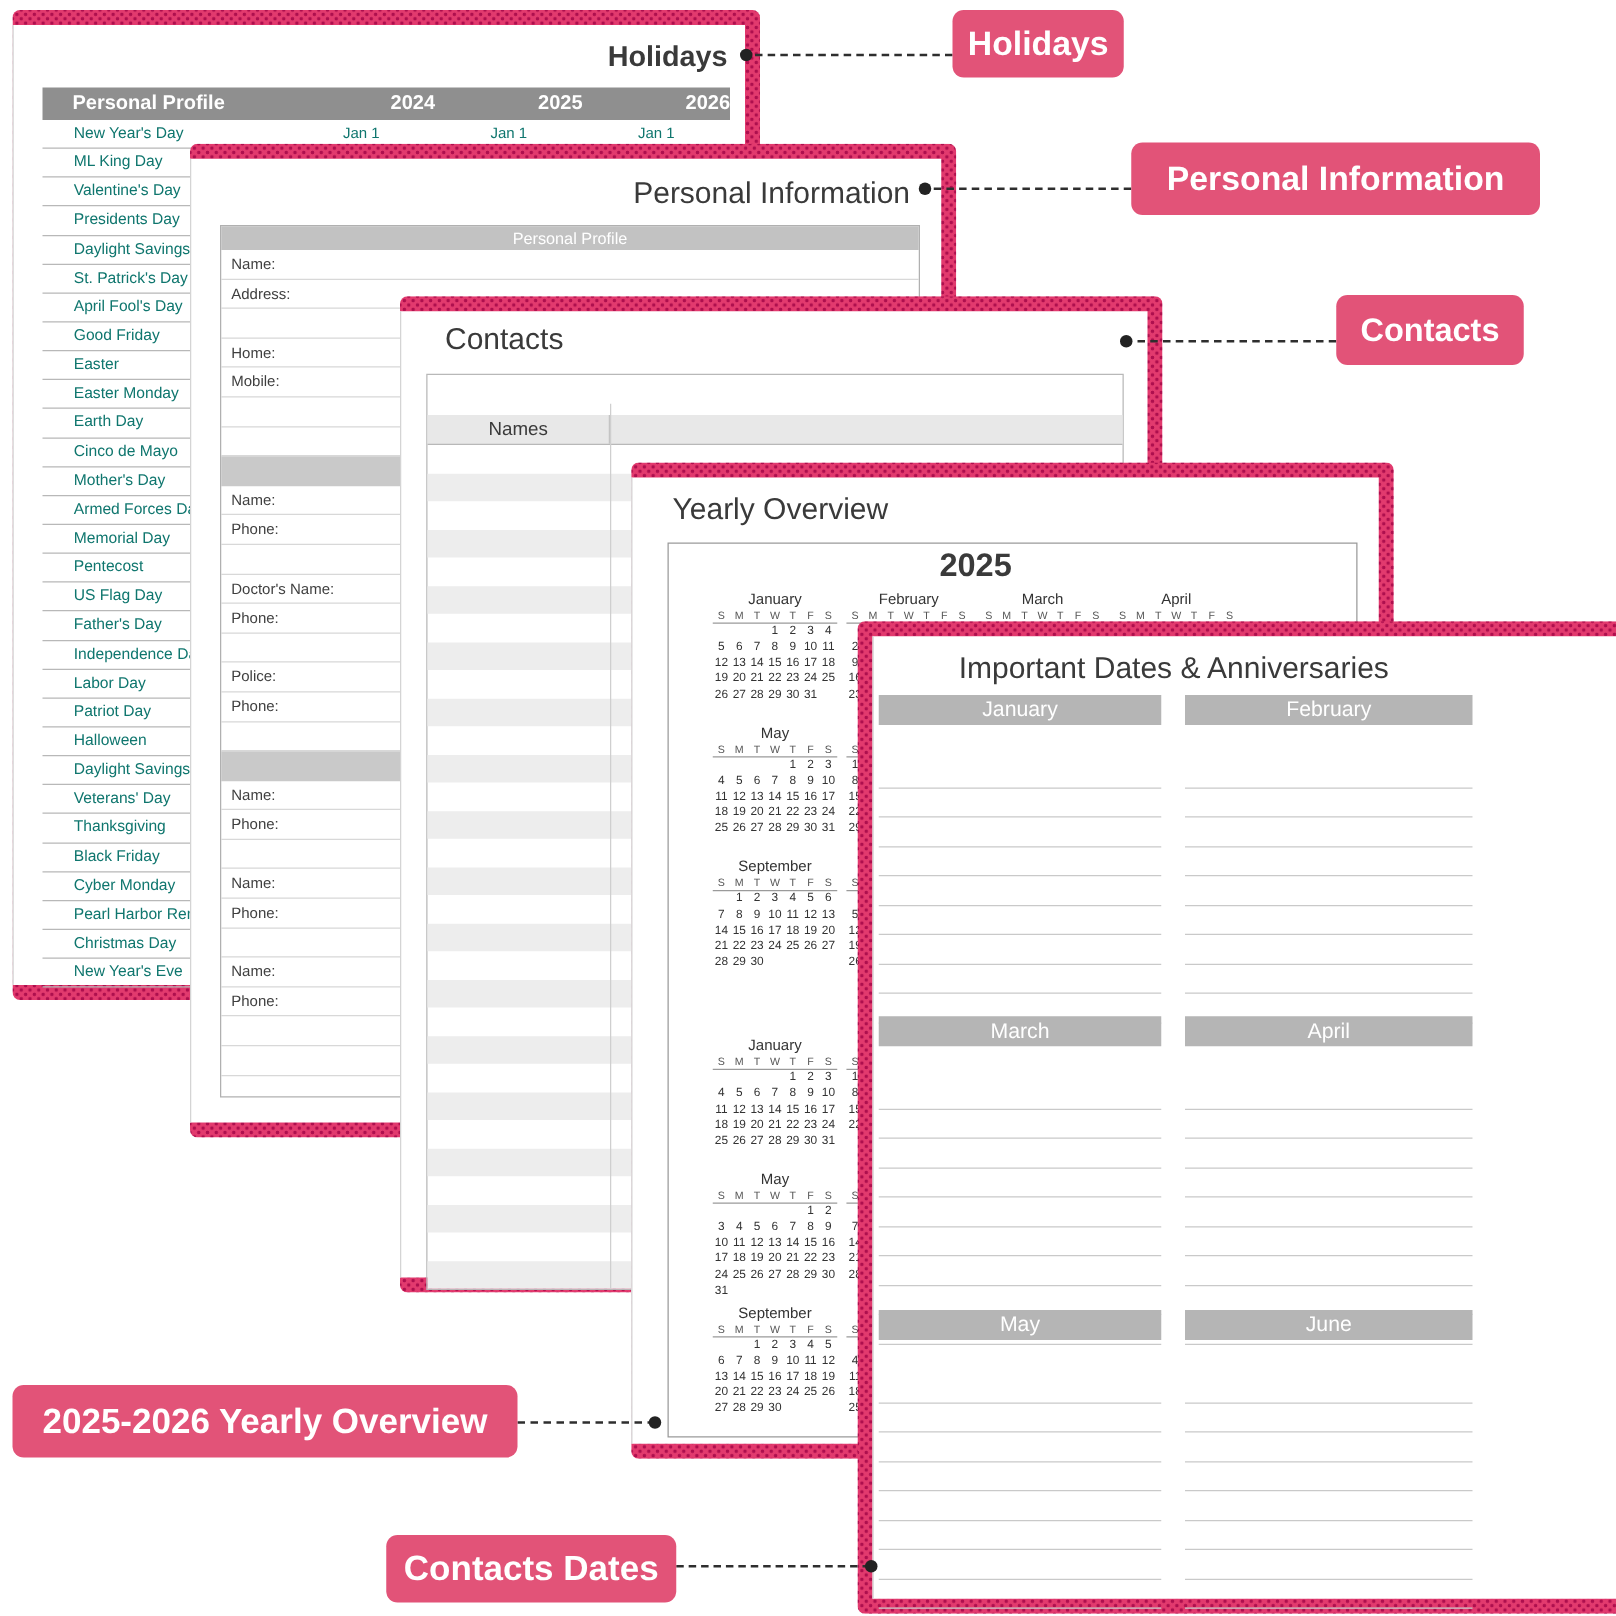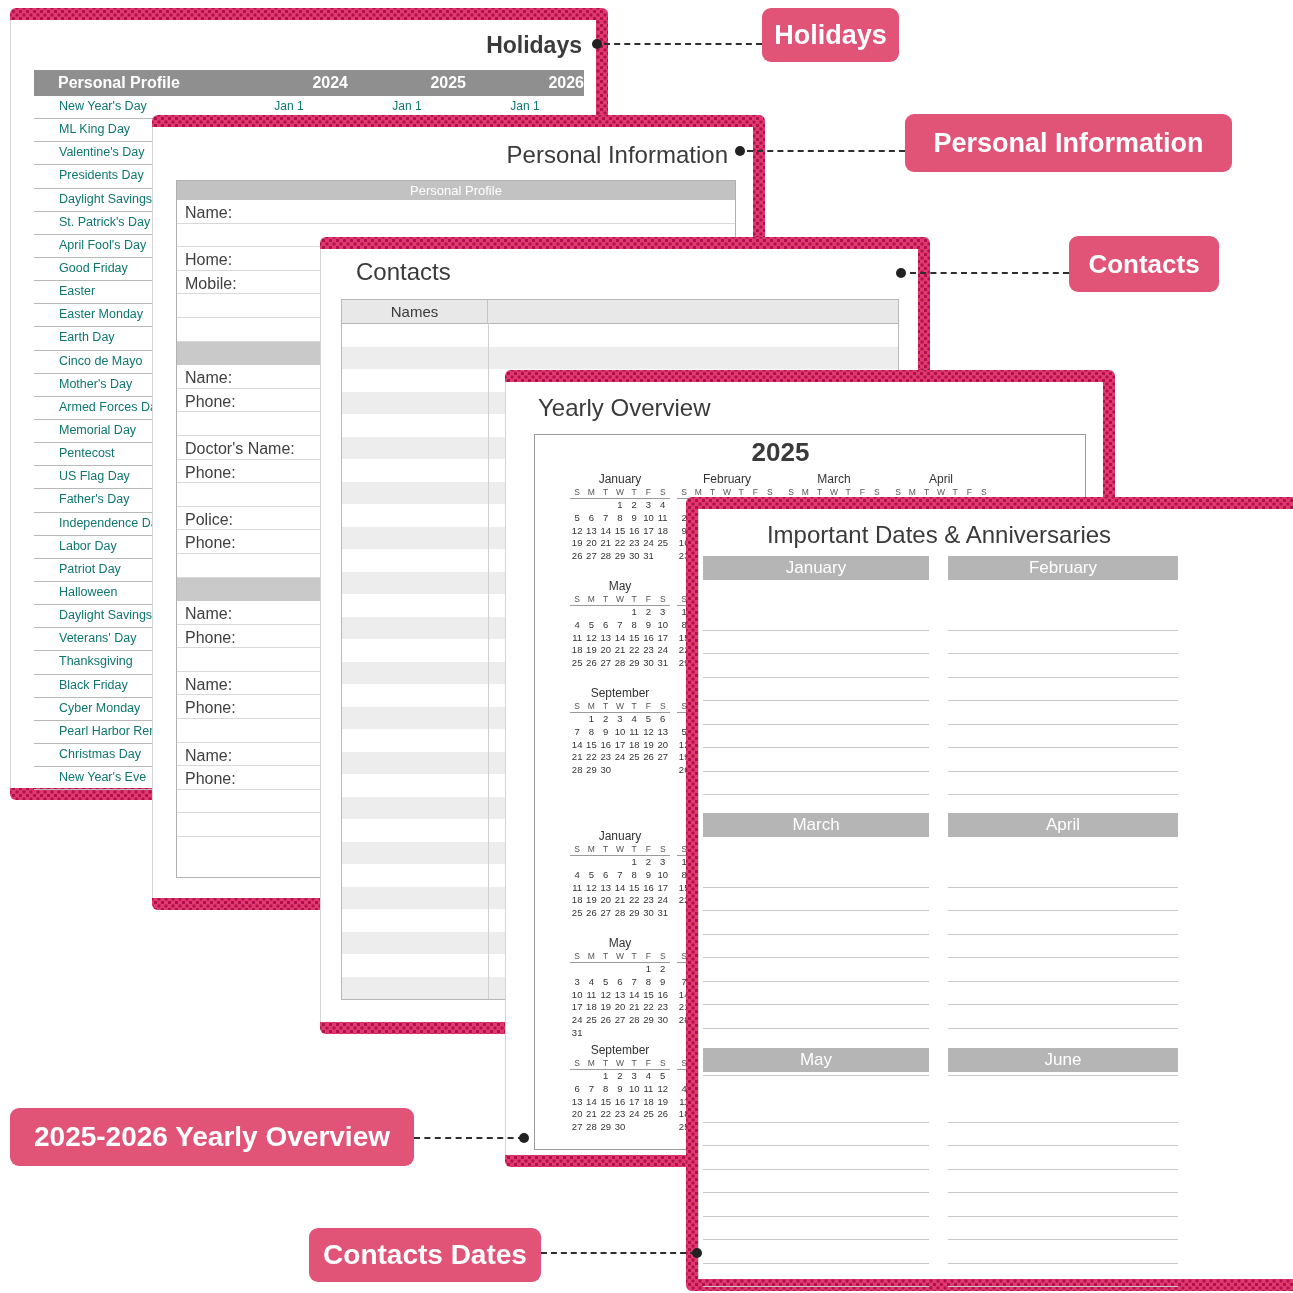--- a/index.html
+++ b/index.html
@@ -44,30 +44,30 @@
   .h-date { position:absolute; top:3px; width:118px; text-align:center; font-size:12px; }
   .h-d0 { left:196px; } .h-d1 { left:314px; } .h-d2 { left:432px; }
 
   
   #p2-title { right:25px; top:14px; font-weight:400; }
   #p2-box { position:absolute; left:23px; top:53px; width:560px; height:698px;
             border:1px solid #b0b0b0; box-sizing:border-box; }
   .p-bartop { height:19px; background:#c2c2c2; color:#fff; font-size:13px;
               text-align:center; line-height:19px; }
   .p-row { position:relative; height:23.6px; border-bottom:1px solid #d8d8d8;
-           box-sizing:border-box; font-size:16px; color:#3f3f3f;text-decoration:underline; }
+           box-sizing:border-box; font-size:12px; color:#3f3f3f;text-decoration:underline; }
   .p-row span { position:absolute; left:8px; top:4px; white-space:nowrap; }
   .p-bar { height:23.6px; background:#c9c9c9; box-sizing:border-box; }
 
   
   #p3-title { left:35px; top:9px; font-weight:400; }
   #p3-table { position:absolute; left:20px; top:50px; width:558px;
               border:1px solid #b8b8b8; box-sizing:border-box; }
   #p3-thead { display:flex; height:23px; background:#e8e8e8; border-bottom:1px solid #b8b8b8;
-              font-size:15px; color:#3a3a3a; }
+              font-size:15px; color:#3a3a3a;margin-top:32px; }
   #p3-thead .tc1 { width:146px; text-align:center; line-height:23px; border-right:1px solid #c4c4c4; box-sizing:border-box; }
   #p3-thead .tc2 { flex:1; text-align:center; line-height:23px; }
   .c-row { height:22.5px; position:relative; }
   .c-row.alt { background:#ededed; }
   #p3-colline { position:absolute; left:146px; top:23px; bottom:0; width:0; border-left:1px solid #cfcfcf; }
 
   
   #p4-title { left:32px; top:12px; font-weight:400; }
   #p4-box { position:absolute; left:28px; top:52px; width:552px; height:716px;
             border:1px solid #9a9a9a; box-sizing:border-box; }
@@ -227,20 +227,23 @@
 
   <div class="pg" id="p2">
     <div class="in">
       <div class="pg-title" id="p2-title">Personal Information</div>
       <div id="p2-box">
         <div class="p-bartop">Personal Profile</div>
         <div id="p2-rows">
             <div class="p-row">
               <span>Name:</span>
             </div>
+            <div class="p-row">
+              <span>Address:</span>
+            </div>
             <div class="p-row"></div>
             <div class="p-row">
               <span>Home:</span>
             </div>
             <div class="p-row">
               <span>Mobile:</span>
             </div>
             <div class="p-row"></div>
             <div class="p-row"></div>
             <div class="p-bar"></div>

